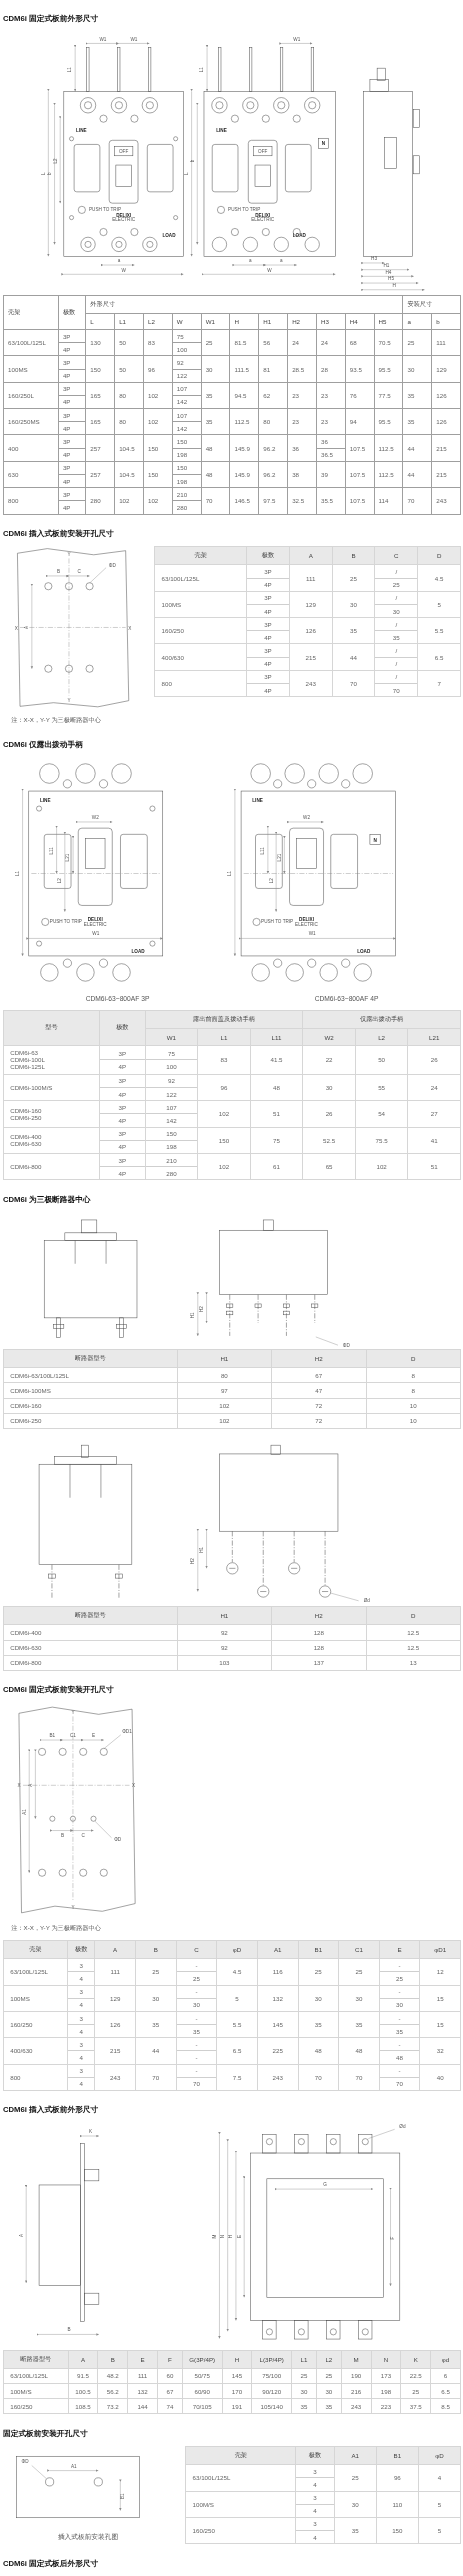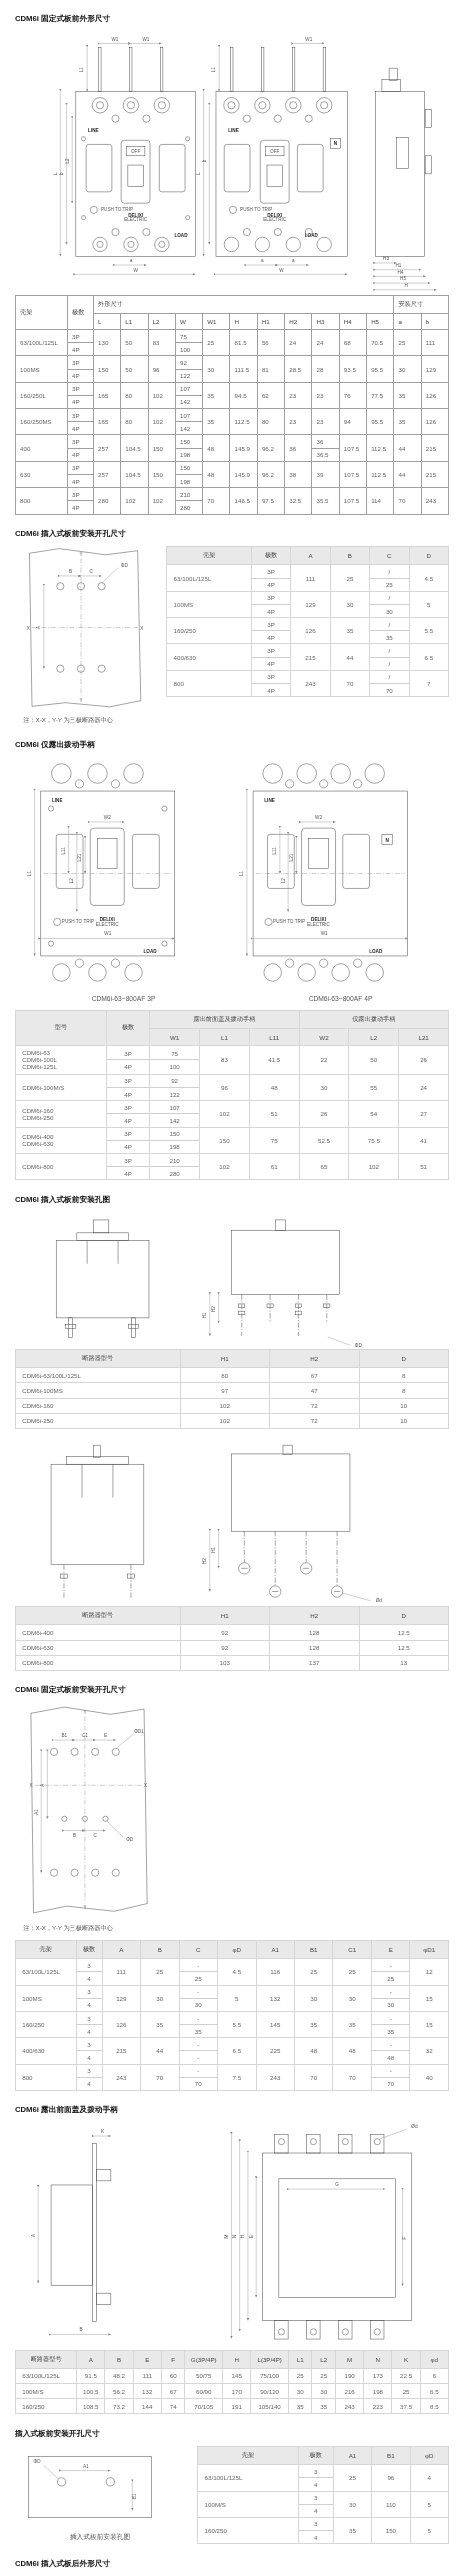--- a/index.html
+++ b/index.html
@@ -1,18 +1,18 @@
 <!DOCTYPE html>
 <html style="font-size:8.2px"><head>
 <meta charset="utf-8">
 <style>
   html,body{margin:0;padding:0;background:#fff;}
   .page{width:464px;height:3529px;overflow:hidden;background:#fff;position:relative;
         font-family:"Liberation Sans",sans-serif;color:#333;}
-  .sec{padding:0 15px;}
+  .sec{padding:0 3px;}
   .sec-title{font-size:7.7px;font-weight:bold;color:#111;margin:14.4px 0 7.2px 0;}
   .drawing{position:relative;}
   svg.d{display:block;}
   .d .s{stroke:#4a4a4a;fill:none;stroke-width:1;}
   .d .dm{stroke:#8a8a8a;stroke-width:0.8;fill:none;}
   .d .dx{stroke-dasharray:10 3 2 3;}
   .d text{fill:#555;font-size:9px;font-family:"Liberation Sans",sans-serif;text-anchor:middle;}
   .d text.b{font-weight:bold;fill:#222;}
   .tbl{width:100%;border-collapse:collapse;font-size:6.2px;color:#666;table-layout:fixed;}
   .tbl th{font-weight:normal;color:#444;padding:4.1px 2.1px;}
@@ -725,21 +725,21 @@
               <td>65</td>
               <td>102</td>
               <td>51</td>
             </tr>
           </tbody>
         </table>
       </div>
   </div>
 
   <div class="sec">
-    <h2 class="sec-title">CDM6i 插入式板前安装孔图</h2>
+    <h2 class="sec-title">CDM6i 为三极断路器中心</h2>
     <div class="drawing">
       <svg class="d" viewBox="0 0 848 265" width="437" height="137">
         <g>
           <rect class="s" x="80" y="55" width="180" height="150"></rect>
           <rect class="s" x="120" y="40" width="100" height="15"></rect>
           <rect class="s" x="152" y="15" width="30" height="25"></rect>
           <line class="s" x1="140" y1="55" x2="140" y2="100"></line>
             <line class="s" x1="200" y1="55" x2="200" y2="100"></line>
           <rect class="s" x="104" y="205" width="8" height="38"></rect>
             <rect class="s" x="98" y="218" width="20" height="8"></rect>
@@ -1072,21 +1072,21 @@
                 <span>70</span>
               </td>
               <td>40</td>
             </tr>
           </tbody>
         </table>
       </div>
   </div>
 
   <div class="sec">
-    <h2 class="sec-title">CDM6i 露出前面盖及拨动手柄</h2>
+    <h2 class="sec-title">CDM6i 插入式板前外形尺寸</h2>
     <div class="drawing">
       <svg class="d" viewBox="0 0 848 440" width="437" height="227">
         <g>
           <rect class="s" x="150" y="40" width="8" height="345"></rect>
           <rect class="s" x="70" y="120" width="80" height="195"></rect>
           <rect class="s" x="158" y="90" width="28" height="22"></rect>
           <rect class="s" x="158" y="330" width="28" height="22"></rect>
           <line class="dm" x1="154" y1="25" x2="186" y2="25" marker-start="url(#ar)" marker-end="url(#ar)"></line>
             <text x="170" y="19">K</text>
           <line class="dm" x1="45" y1="125" x2="45" y2="310" marker-start="url(#ar)" marker-end="url(#ar)"></line>
@@ -1214,21 +1214,21 @@
               <td>223</td>
               <td>37.5</td>
               <td>8.5</td>
             </tr>
           </tbody>
         </table>
       </div>
   </div>
 
   <div class="sec">
-    <h2 class="sec-title">插入式板前安装开孔尺寸</h2>
+    <h2 class="sec-title">固定式板前安装开孔尺寸</h2>
     <div class="row">
       <div class="left" style="width:170px">
         <svg class="d" viewBox="0 0 320 160" width="165" height="82">
           <rect class="s" x="25" y="20" width="240" height="120"></rect>
           <circle class="s" cx="90" cy="70" r="8"></circle>
             <circle class="s" cx="185" cy="70" r="8"></circle>
           <line class="dm" x1="84" y1="64" x2="55" y2="38"></line>
             <text x="42" y="34" font-size="9">ΦD</text>
           <line class="dm" x1="90" y1="48" x2="185" y2="48" marker-start="url(#ar)" marker-end="url(#ar)"></line>
             <text x="137" y="42">A1</text>
@@ -1286,21 +1286,21 @@
                 <td>150</td>
                 <td>5</td>
               </tr>
             </tbody>
           </table>
         </div>
     </div>
   </div>
 
   <div class="sec">
-    <h2 class="sec-title">CDM6i 插入式板后外形尺寸</h2>
+    <h2 class="sec-title">CDM6i 固定式板后外形尺寸</h2>
     <div class="drawing">
       <svg class="d" viewBox="0 0 848 450" width="437" height="232">
         <g>
           <rect class="s" x="195" y="35" width="10" height="330"></rect>
           <rect class="s" x="80" y="95" width="115" height="210"></rect>
           <rect class="s" x="150" y="305" width="20" height="60"></rect>
           <rect class="s" x="205" y="60" width="22" height="20"></rect>
           <line class="dm" x1="50" y1="100" x2="50" y2="300" marker-start="url(#ar)" marker-end="url(#ar)"></line>
             <text transform="rotate(-90 43 200)" x="43" y="200">A</text>
           <line class="dm" x1="80" y1="420" x2="227" y2="420" marker-start="url(#ar)" marker-end="url(#ar)"></line>

